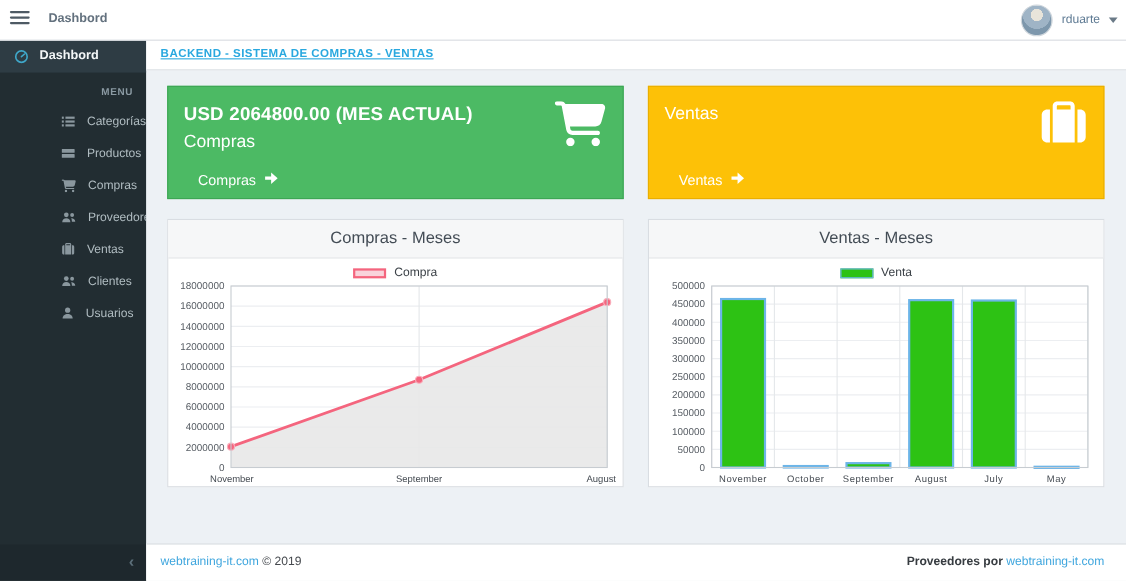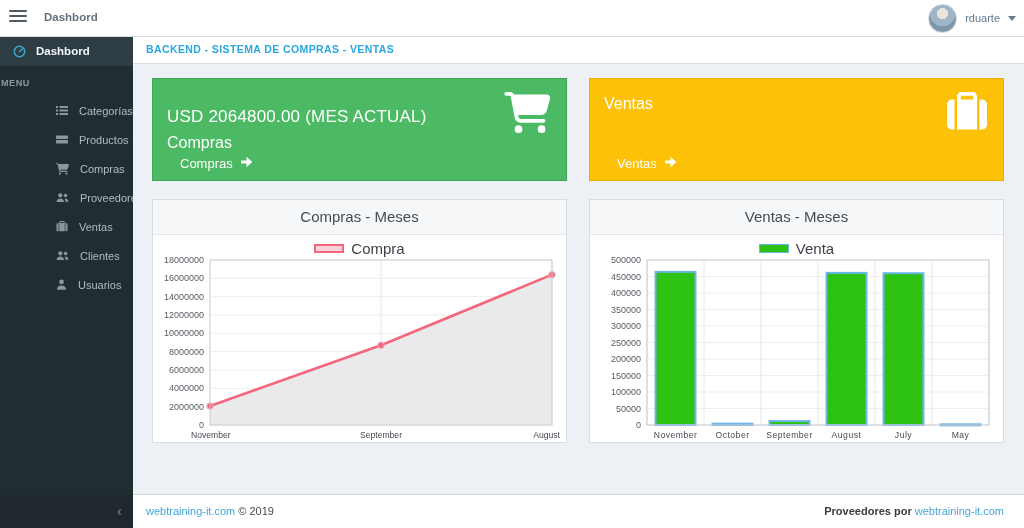--- a/index.html
+++ b/index.html
@@ -18,45 +18,45 @@
   .avatar{width:27px;height:27px;border-radius:50%;
     background:radial-gradient(circle at 50% 32%, #e8e4da 0 24%, #9fb4c6 25% 55%, #7d97ac 56% 100%);
     border:1px solid #cfd6dc;}
   .user-name{font-size:11px;color:#5f7b94;}
   .caret{width:0;height:0;border-left:4px solid transparent;border-right:4px solid transparent;
     border-top:5px solid #6a7a87;}
   
   .sidebar{position:absolute;left:0;top:36px;width:133px;height:492px;background:#222d32;}
   .active-item{height:30px;background:#2e3c44;display:flex;align-items:center;gap:10px;
     padding-left:13px;color:#f4f7f8;font-size:11.5px;font-weight:700;cursor:pointer;}
-  .menu-header{padding:12px 1px 8px;color:#8b9aa3;font-size:9px;font-weight:700;letter-spacing:.6px;}
+  .menu-header{padding:12px 12px 8px;color:#8b9aa3;font-size:9px;font-weight:700;letter-spacing:.6px;text-align:right;}
   .side-item{height:29px;display:flex;align-items:center;gap:11px;padding-left:13px;
     color:#b0bcc1;font-size:11px;cursor:pointer;margin-left:43px;}
   .icn{flex:0 0 auto;display:inline-flex;align-items:center;justify-content:center;}
   .sidebar-footer{position:absolute;left:0;bottom:0;width:133px;height:33px;background:#1e282d;}
   .collapse-btn{position:absolute;right:11px;top:7px;color:#5c6f7a;font-size:15px;font-weight:700;cursor:pointer;}
   
   .main{position:absolute;left:133px;top:36px;width:891px;height:492px;background:#edf1f5;}
   .breadcrumb-bar{height:27px;background:#ffffff;border-bottom:1px solid #d9dee3;line-height:27px;
-    padding-left:13px;font-size:10.5px;font-weight:700;color:#29a8df;letter-spacing:.4px;}
+    padding-left:13px;font-size:10.5px;font-weight:700;color:#29a8df;letter-spacing:.4px;text-decoration:underline;}
   .content{position:absolute;left:0;top:28px;right:0;bottom:33px;}
   .boxes-row{position:absolute;top:14px;left:19px;right:20px;height:103px;display:flex;gap:22px;}
   .info-box{flex:1;position:relative;color:#fff;padding:9px 14px;border:1px solid transparent;box-sizing:border-box;}
-  .box-amount{font-size:17px;font-weight:400;margin-top:19px;letter-spacing:.2px;}
+  .box-amount{font-size:17px;font-weight:700;margin-top:6px;letter-spacing:.2px;}
   .box-title{font-size:16px;margin-top:7px;}
   .box-link{position:absolute;left:27px;bottom:9px;font-size:13px;color:#fff;text-decoration:none;
     display:flex;align-items:center;gap:7px;cursor:pointer;}
   .box-icon{position:absolute;top:13px;right:15px;}
   .panels-row{position:absolute;top:135px;left:19px;right:20px;height:244px;display:flex;gap:22px;}
   .panel{flex:1;background:#fff;border:1px solid #d9dde2;box-sizing:border-box;display:flex;flex-direction:column;}
   .panel-header{height:34px;background:#f6f7f8;border-bottom:1px solid #e4e7ea;text-align:center;
     line-height:34px;font-size:15px;color:#434c55;}
   .panel-body{flex:1;position:relative;padding-top:6px;}
   .legend{display:flex;justify-content:center;align-items:center;gap:7px;height:14px;
-    font-size:15px;color:#3c4248;}
+    font-size:11px;color:#3c4248;}
   .legend .sw{width:30px;height:9px;box-sizing:border-box;}
   svg.chart{display:block;margin:0 auto;}
   svg text{font-family:"Liberation Sans", sans-serif;}
   
   .main-footer{position:absolute;left:0;bottom:0;right:0;height:33px;background:#fff;
     border-top:1px solid #d4d9de;font-size:11px;color:#45494e;}
   .footer-left{position:absolute;left:13px;top:0;line-height:32px;}
   .footer-right{position:absolute;right:20px;top:0;line-height:32px;}
   .flink{color:#3fa6de;text-decoration:none;cursor:pointer;}
   .fbold{font-weight:700;color:#373c41;}

